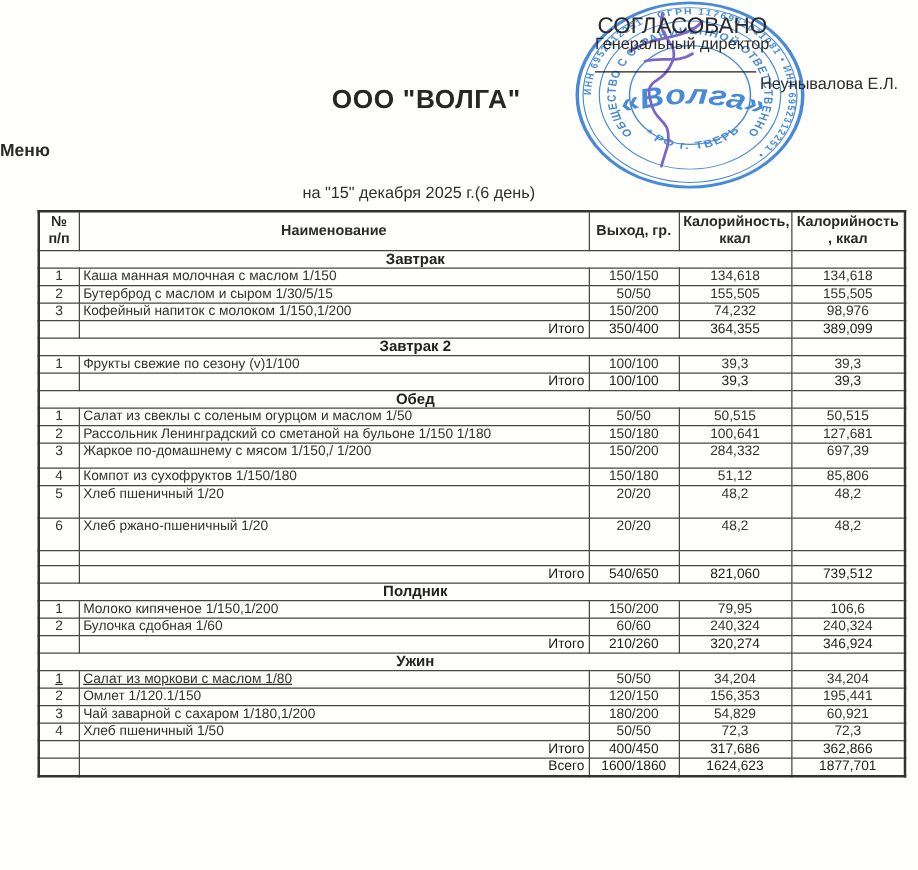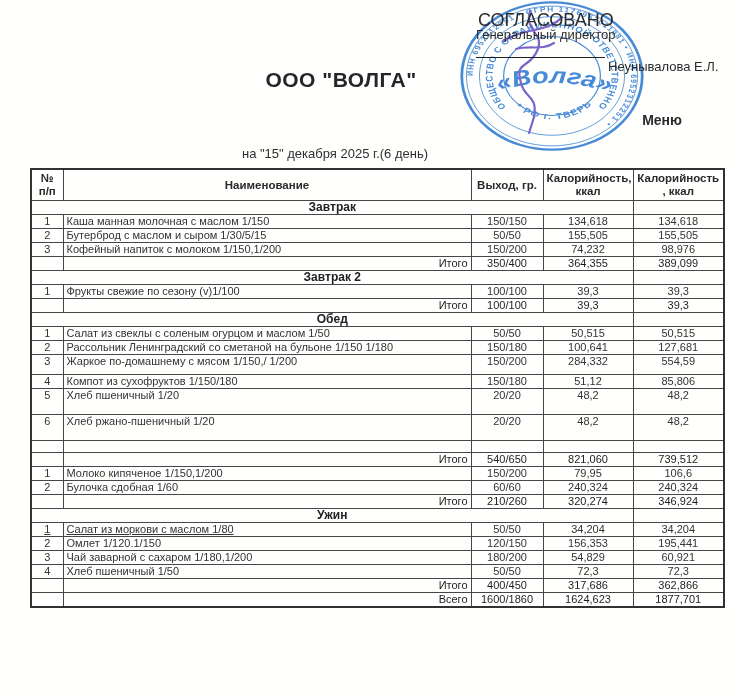--- a/index.html
+++ b/index.html
@@ -1,21 +1,21 @@
 <!DOCTYPE html>
 <html><head>
 <meta charset="utf-8">
 <style>
   html,body{margin:0;padding:0;background:#ffffff;}
   .page{position:relative;width:734px;height:696px;background:#fffffe;
         font-family:"Liberation Sans",sans-serif;color:#2e2e2e;overflow:hidden;}
 
   .doc-title{position:absolute;top:68px;left:0;width:682px;text-align:center;
              font-size:21px;font-weight:bold;color:#262626;letter-spacing:.5px;}
-  .doc-subtitle{position:absolute;top:112px;left:0;width:682px;text-align:right;
+  .doc-subtitle{position:absolute;top:112px;left:0;width:682px;text-align:left;
              font-size:14px;font-weight:bold;color:#2a2a2a;}
   .doc-date{position:absolute;top:146px;left:0;width:670px;text-align:center;
              font-size:13px;color:#2f2f2f;}
 
   .approval-label{position:absolute;left:478px;top:10px;font-size:18px;color:#2b2b2b;}
   .approval-role{position:absolute;left:476px;top:27px;font-size:13px;color:#2b2b2b;}
   .sig-line{position:absolute;left:476px;top:57px;width:129px;height:0;
             border-bottom:1.6px solid #1f1f1f;}
   .signer{position:absolute;left:608px;top:43px;font-size:13px;color:#2b2b2b;margin-top:16px;}
 
@@ -170,21 +170,21 @@
           <td>Рассольник Ленинградский со сметаной на бульоне  1/150 1/180</td>
           <td class="c">150/180</td>
           <td class="c">100,641</td>
           <td class="c">127,681</td>
         </tr>
         <tr class="tall" style="height: 20px;">
           <td class="c">3</td>
           <td>Жаркое по-домашнему с мясом 1/150,/ 1/200</td>
           <td class="c">150/200</td>
           <td class="c">284,332</td>
-          <td class="c">554,59</td>
+          <td class="c">697,39</td>
         </tr>
         <tr>
           <td class="c">4</td>
           <td>Компот  из сухофруктов  1/150/180</td>
           <td class="c">150/180</td>
           <td class="c">51,12</td>
           <td class="c">85,806</td>
         </tr>
         <tr class="tall" style="height: 26px;">
           <td class="c">5</td>
@@ -208,20 +208,24 @@
           <td></td>
         </tr>
         <tr>
           <td></td>
           <td class="r b">Итого</td>
           <td class="c b">540/650</td>
           <td class="c b">821,060</td>
           <td class="c b">739,512</td>
         </tr>
         <tr>
+          <td class="section-cell" colspan="4">Полдник</td>
+          <td></td>
+        </tr>
+        <tr>
           <td class="c">1</td>
           <td>Молоко кипяченое 1/150,1/200</td>
           <td class="c">150/200</td>
           <td class="c">79,95</td>
           <td class="c">106,6</td>
         </tr>
         <tr>
           <td class="c">2</td>
           <td>Булочка сдобная 1/60</td>
           <td class="c">60/60</td>

